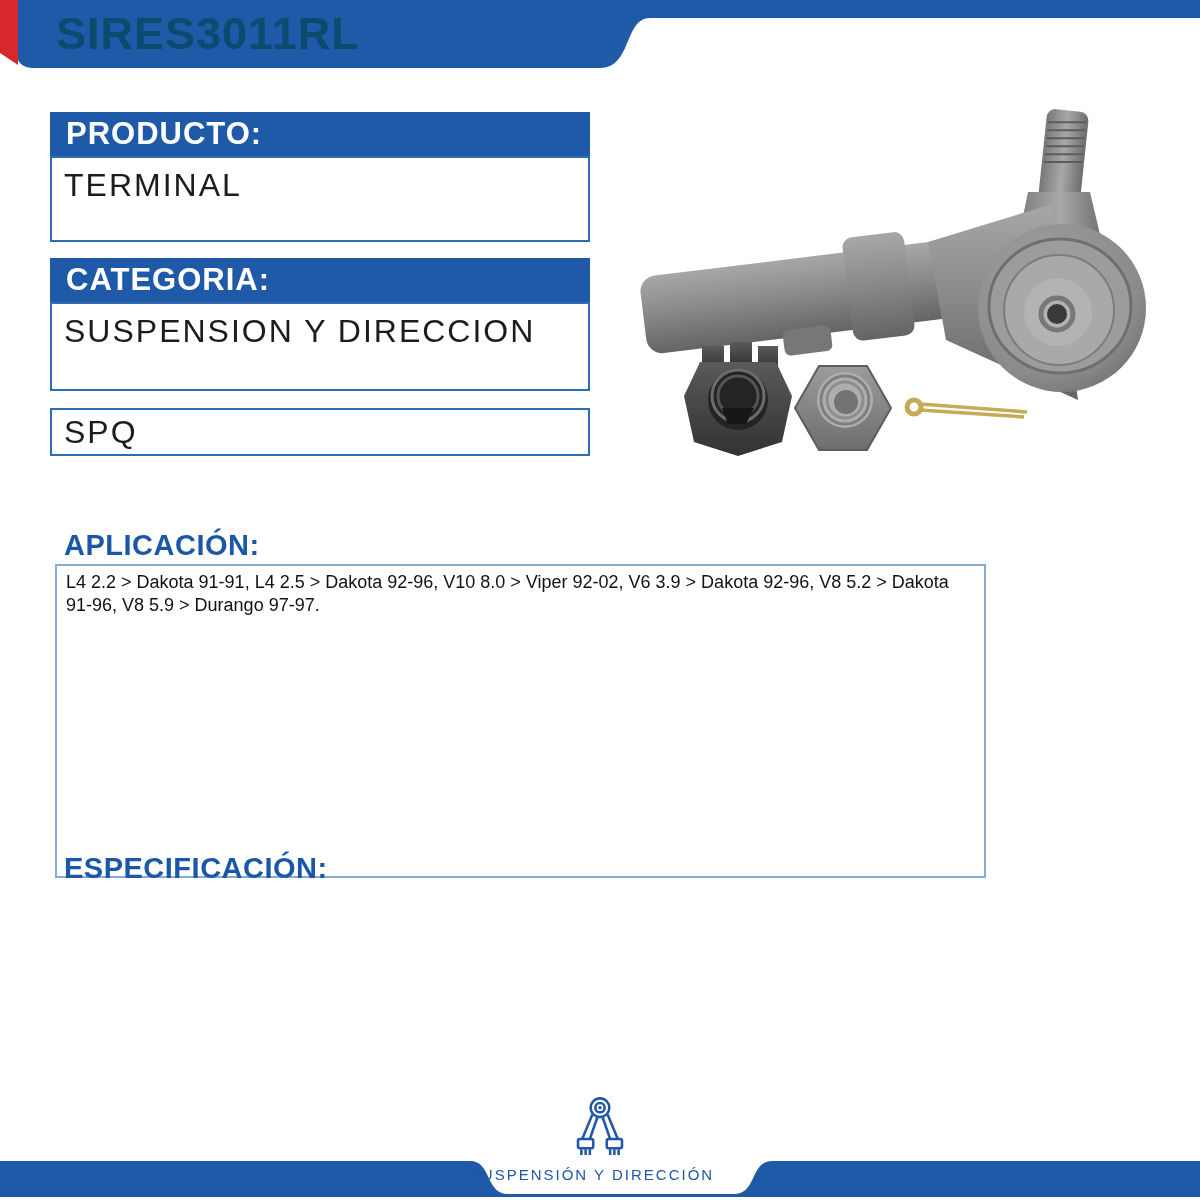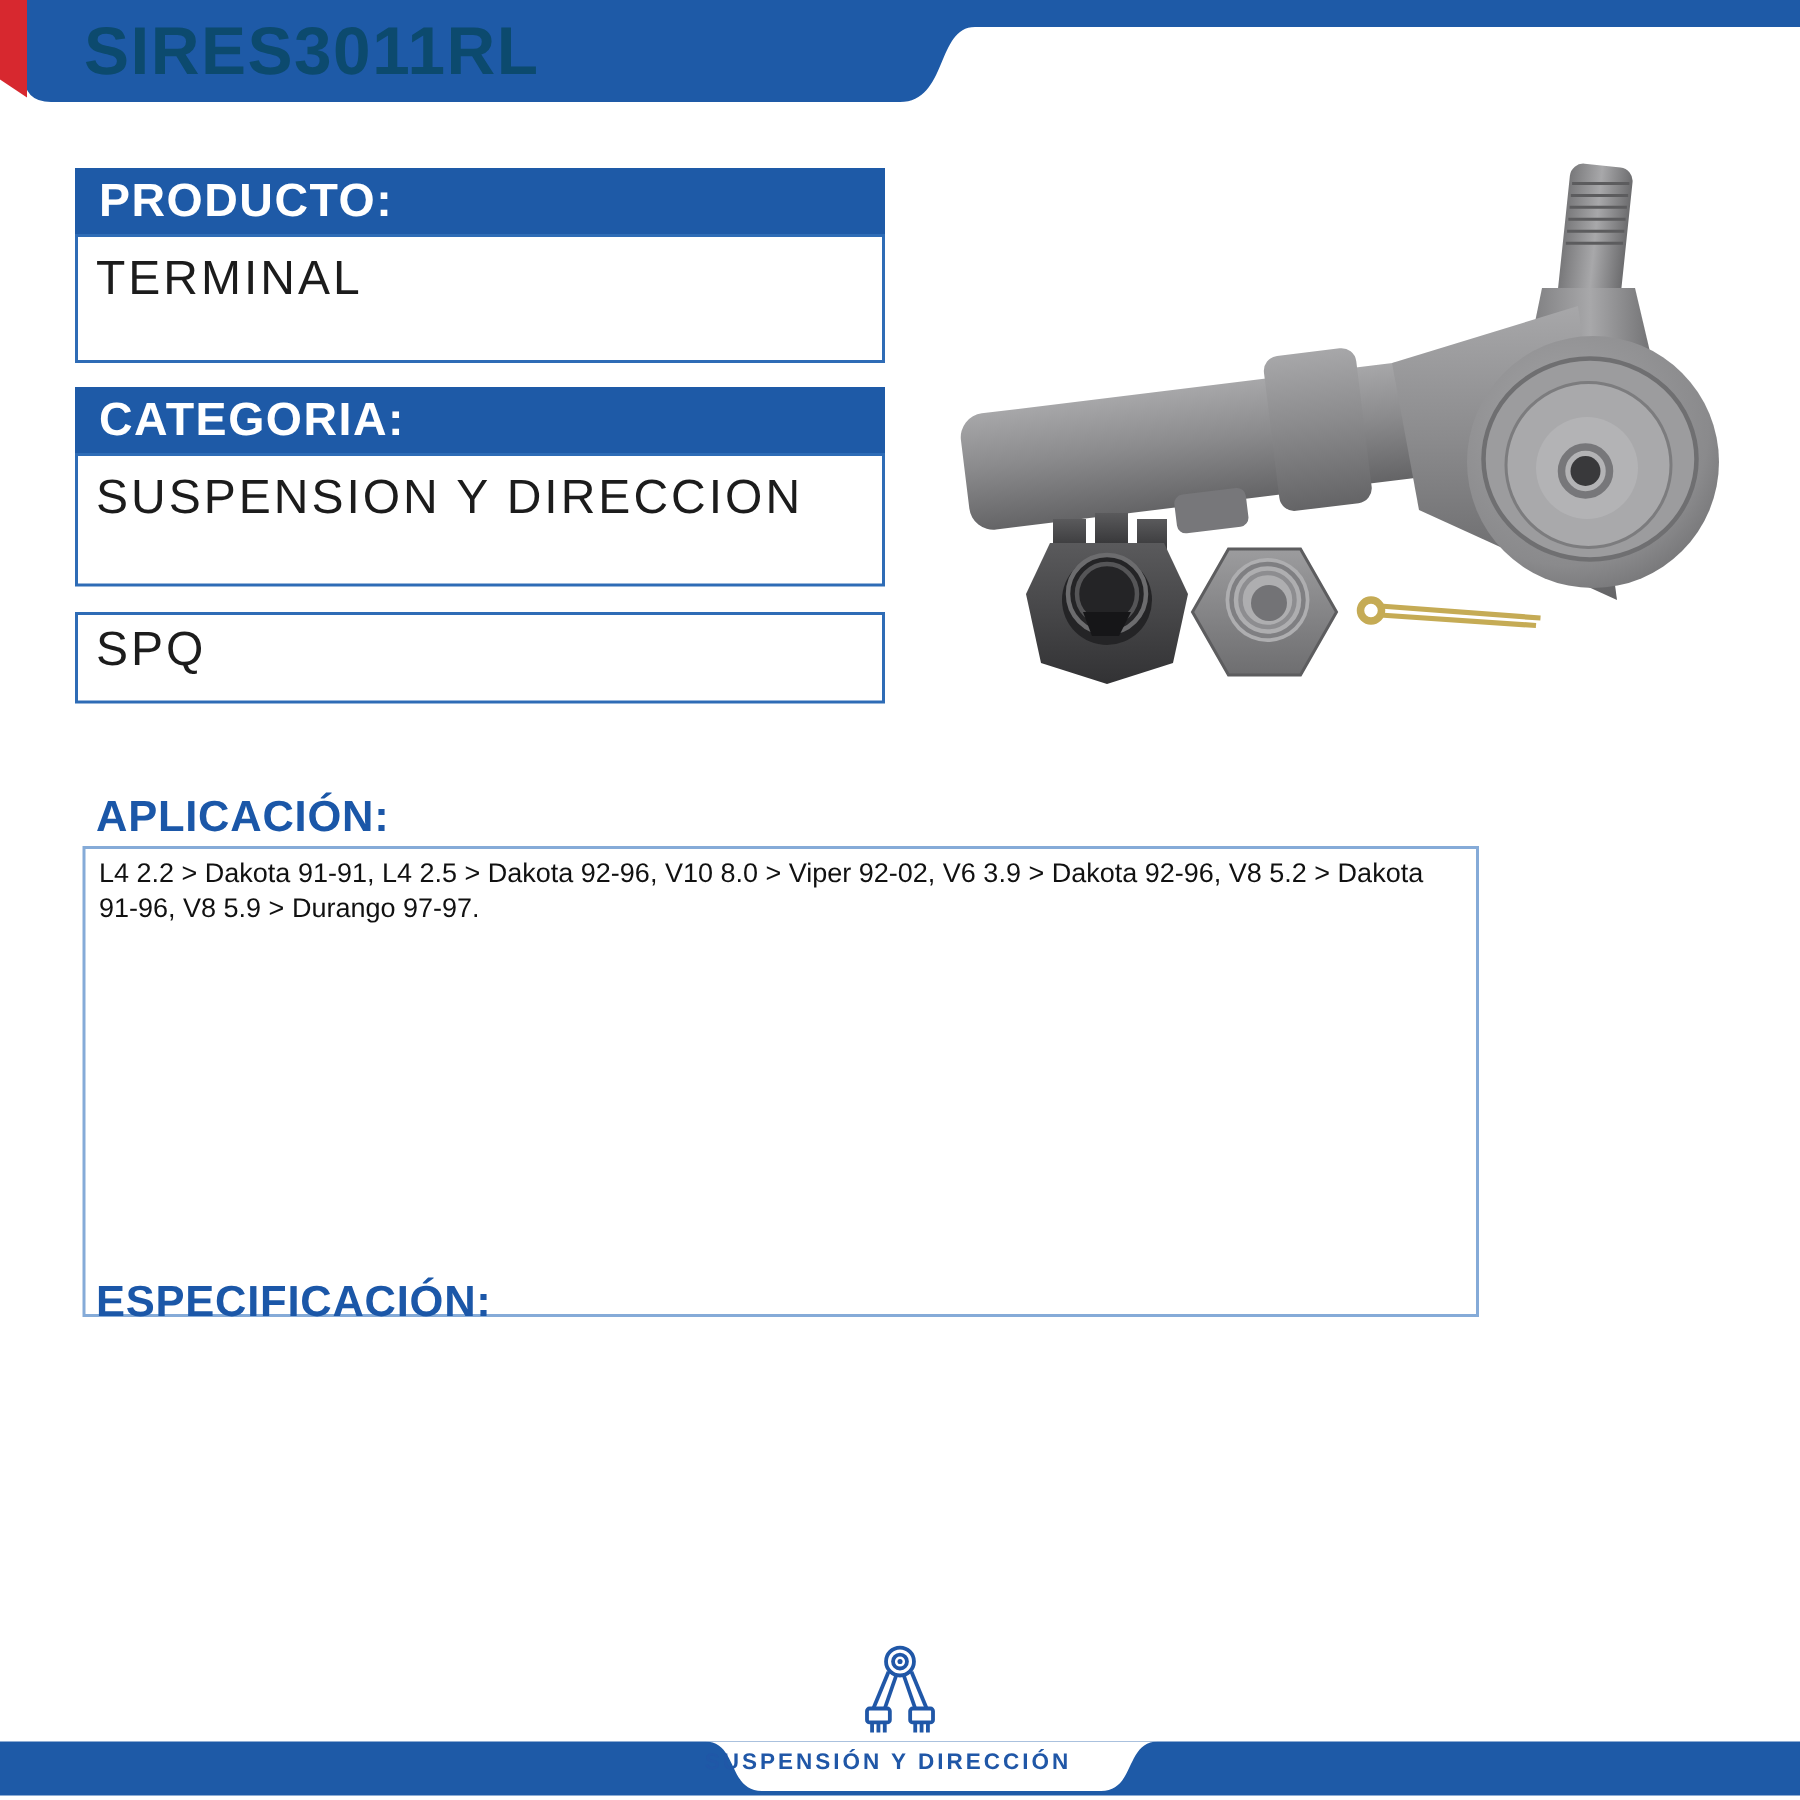--- a/index.html
+++ b/index.html
@@ -14,39 +14,39 @@
     color:#0c4a6e; font-size:45px; font-weight:800; letter-spacing:1px; }
 
   
   .fgroup { position:absolute; left:50px; width:540px; }
   .fbar { height:44px; background:#1e5aa7; color:#fff; font-weight:700; font-size:31px;
     line-height:44px; padding-left:16px; letter-spacing:1px; }
   .fval { background:#fff; border:2px solid #2e6cb6; font-size:32px; letter-spacing:2px;
     color:#1c1c1c; padding:9px 12px; font-weight:400; }
   #group-producto { top:112px; }  #group-producto .fval { height:86px; }
   #group-categoria { top:258px; } #group-categoria .fval { height:89px; }
-  #group-marca { top:408px; }     #group-marca .fval { height:61px; padding-top:4px; }
+  #group-marca { top:408px; }     #group-marca .fval { height:48px; padding-top:4px; }
 
   
   .sec-head { position:absolute; left:64px; color:#1b57a8; font-size:29px; font-weight:700; letter-spacing:.5px; }
   .panel { position:absolute; left:55px; width:931px; border:2px solid #85abd8; background:#fff;
     font-size:18px; color:#111; padding:5px 9px; line-height:1.25; }
   #aplic-head { top:529px; }
   #aplic-panel { top:564px; height:314px; }
   #spec-head { top:852px; }
   #spec-panel { top:929px; height:154px; }
 
   
   .photo { position:absolute; left:630px; top:100px; }
 
   
   .footer-band { position:absolute; left:0; top:1161px; width:1200px; height:36px; background:#1e5aa7; }
   .notch-svg { position:absolute; left:0; top:1161px; }
   .brand-text { position:absolute; left:0; top:1166px; width:1184px; text-align:center;
-    color:#2057a7; font-size:15px; font-weight:700; letter-spacing:2px; white-space:nowrap; }
+    color:#2057a7; font-size:15px; font-weight:400; letter-spacing:2px; white-space:nowrap; }
   .arm-icon { position:absolute; left:556px; top:1094px; }
 </style>
 </head>
 <body>
 
 <div class="page">
 
   <svg class="header-shape" width="1200" height="70" viewBox="0 0 1200 70">
     <path d="M0,0 H1200 V18 H650 C624,18 632,68 600,68 H34 Q16,68 16,50 L16,0 Z" fill="#1e5aa7"></path>
   </svg>

